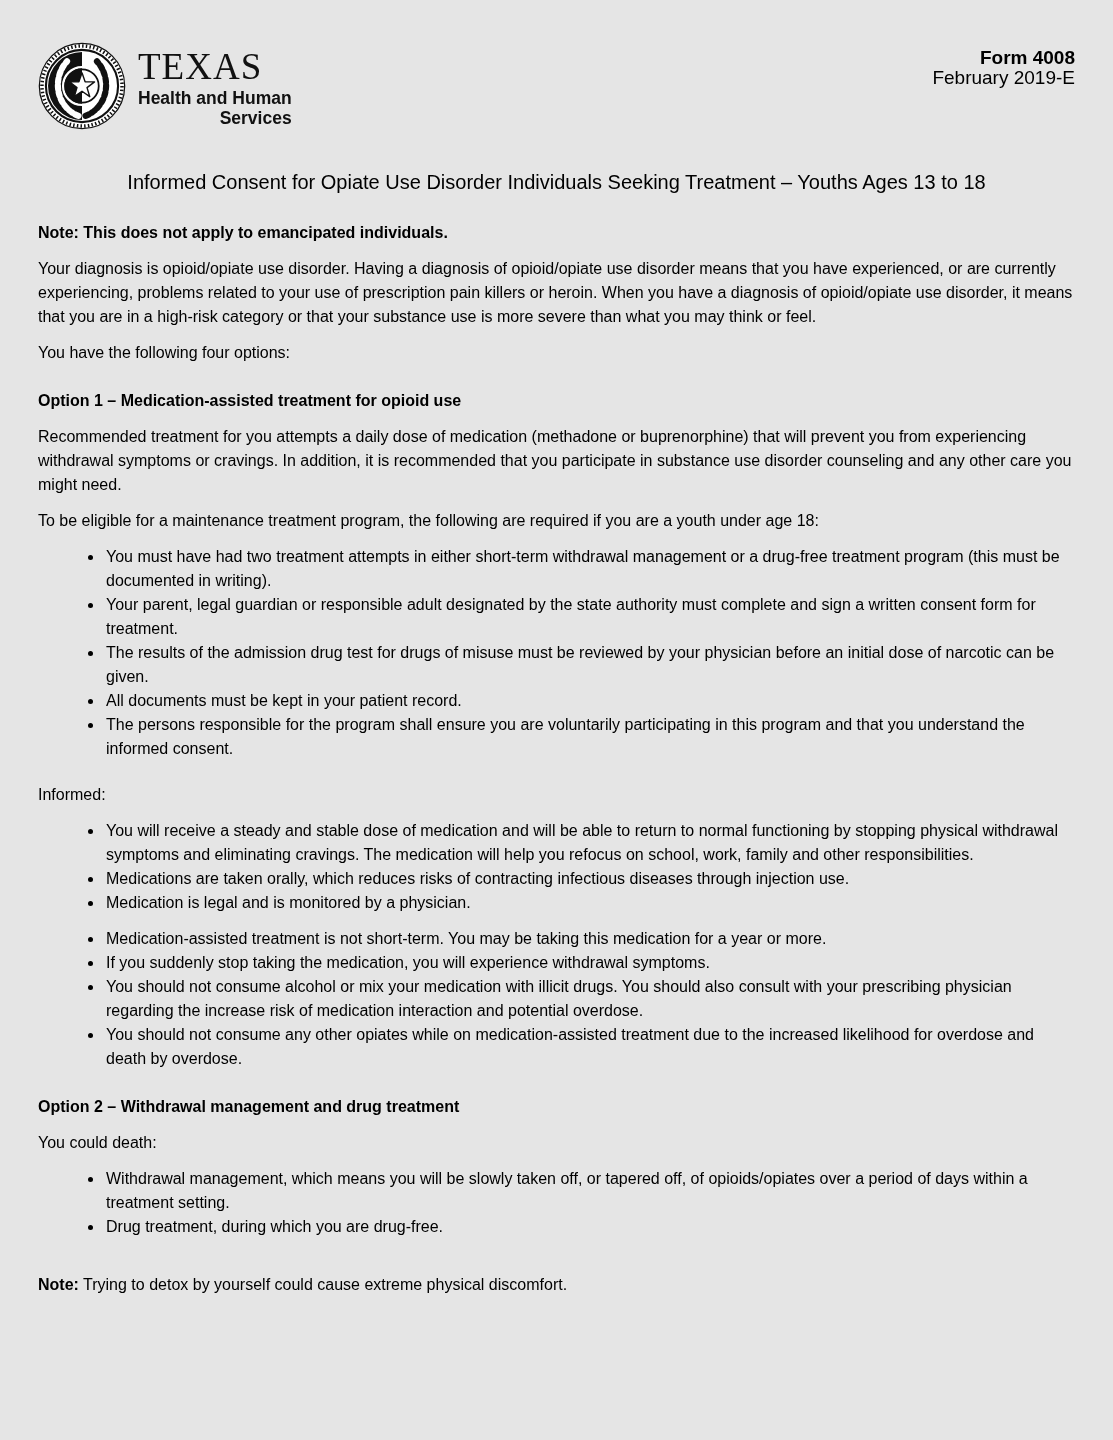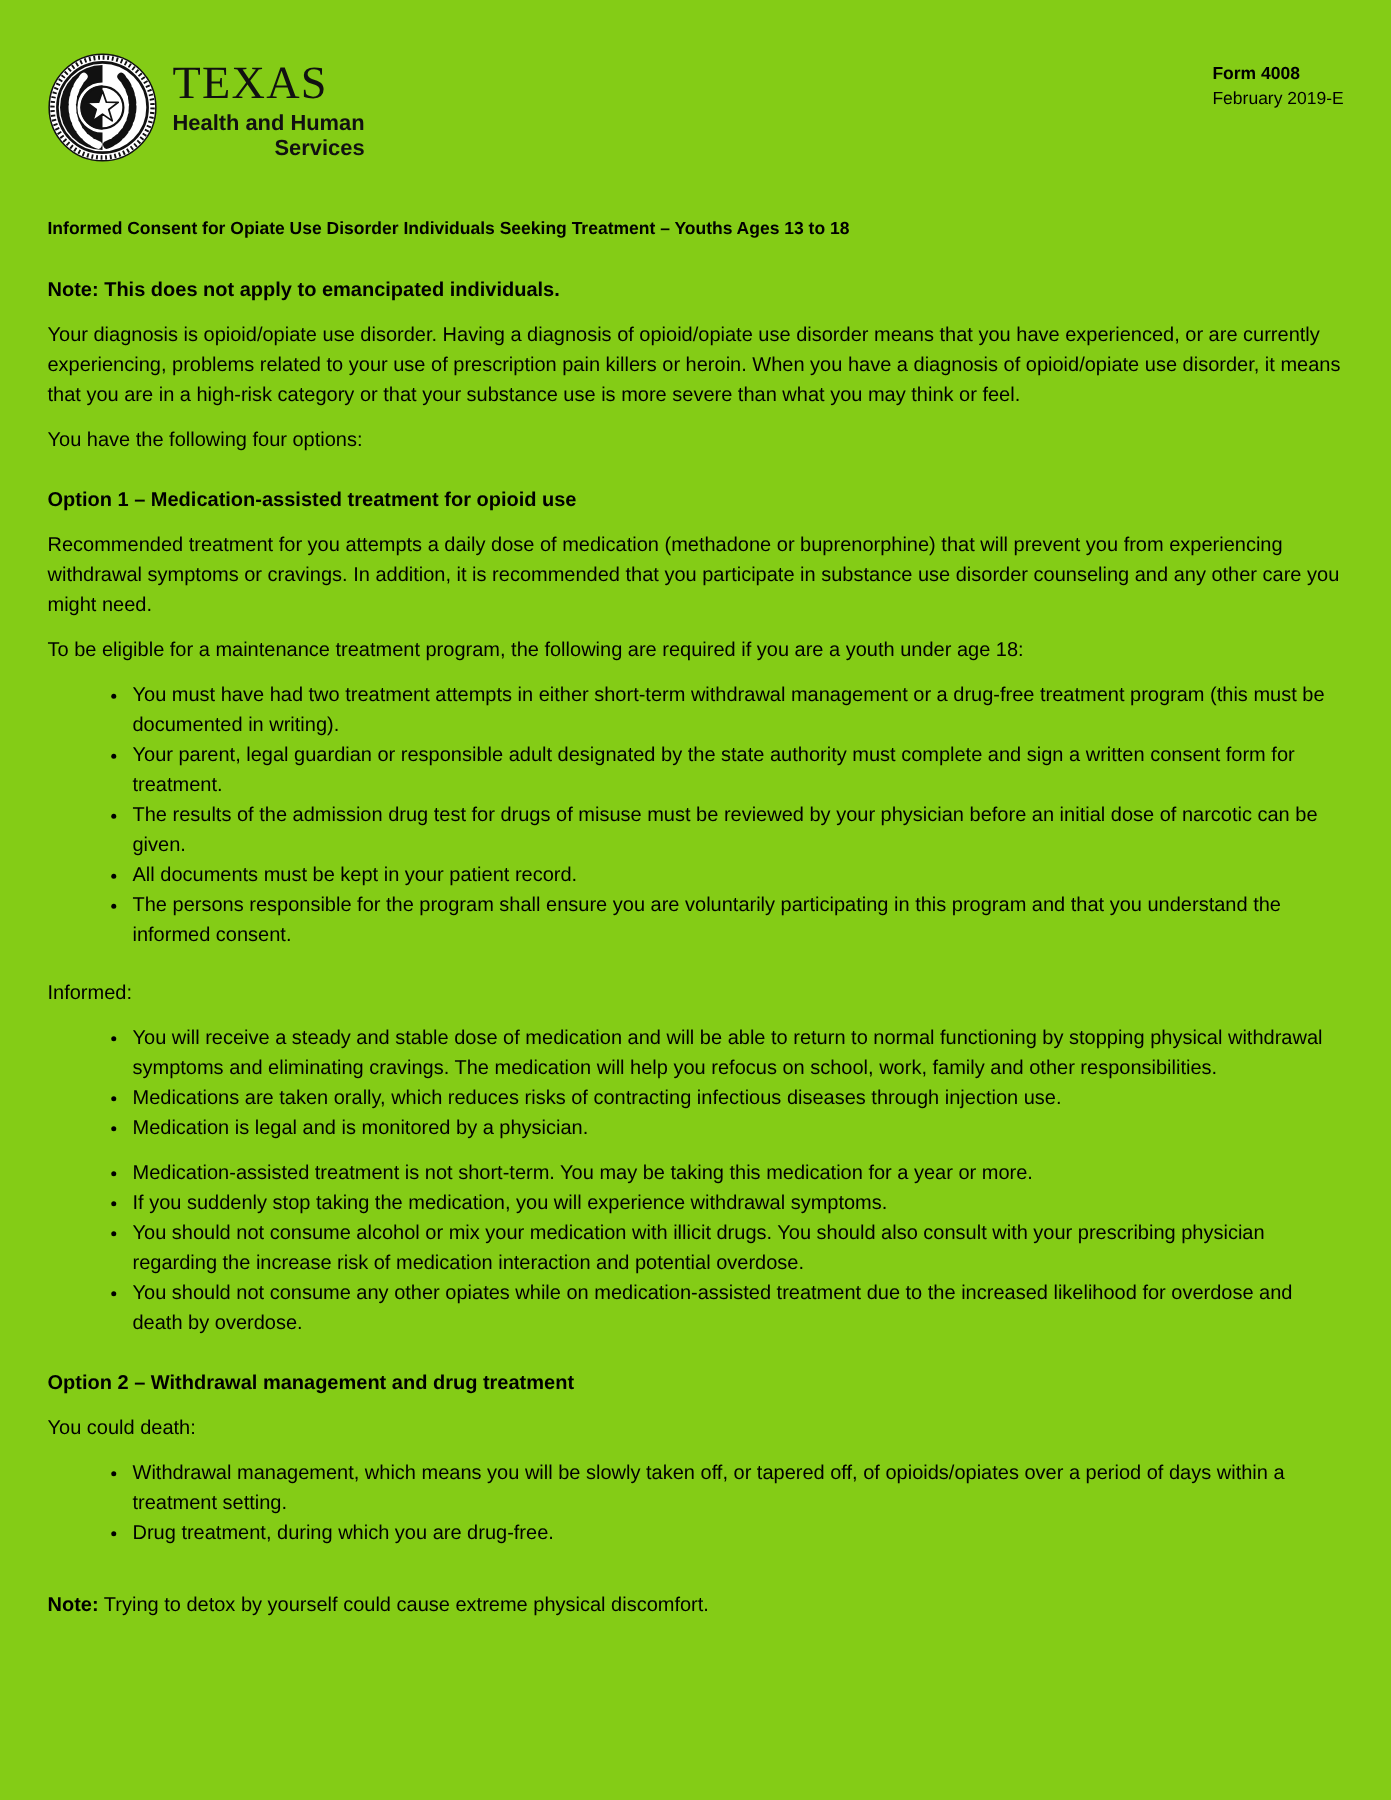--- a/index.html
+++ b/index.html
@@ -5,21 +5,21 @@
   html, body {
     margin: 0;
     padding: 0;
     background: #ffffff;
   }
   .page {
     position: relative;
     width: 1113px;
     height: 1440px;
     box-sizing: border-box;
-    background: #84cc16;
+    background: #e5e5e5;
     color: #000000;
     font-family: "Liberation Sans", "DejaVu Sans", sans-serif;
     font-size: 16px;
     line-height: 24px;
     padding: 42px 38px 0 38px;
     overflow: hidden;
   }
   
   .doc-header {
     display: flex;
@@ -48,32 +48,33 @@
   }
   .logo-agency {
     margin-top: 4px;
     font-weight: bold;
     font-size: 17.5px;
     line-height: 20px;
     color: #111111;
     text-align: right;
   }
   .form-info {
-    font-size: 14px;
+    text-align: right;
+    font-size: 19px;
     line-height: 20px;
     padding-top: 6px;
   }
   .form-number { font-weight: bold; }
   
   .doc-title {
     margin: 40px 0 0 0;
-    text-align: left;
-    font-size: 14px;
+    text-align: center;
+    font-size: 20px;
     line-height: 25px;
-    font-weight: bold;
+    font-weight: normal;
   }
   p { margin: 12px 0; }
   .note-emancipated {
     margin-top: 26px;
     font-weight: bold;
   }
   h2.option-heading {
     margin: 24px 0 12px 0;
     font-size: 16px;
     line-height: 24px;

